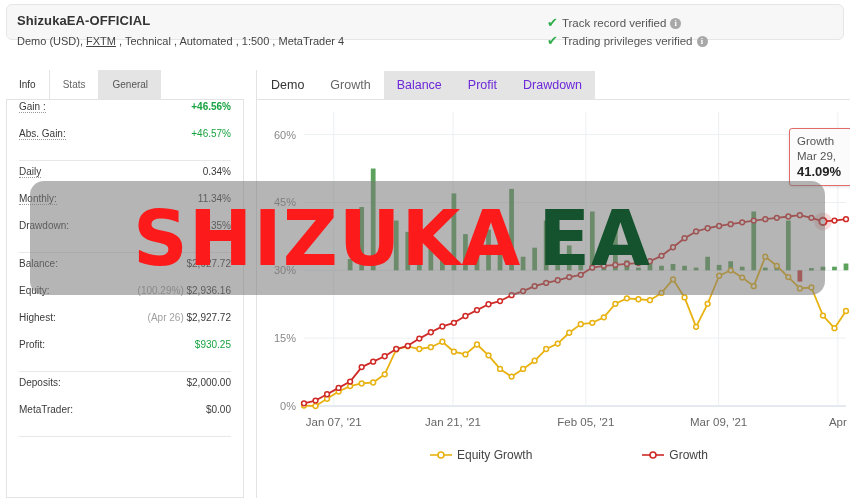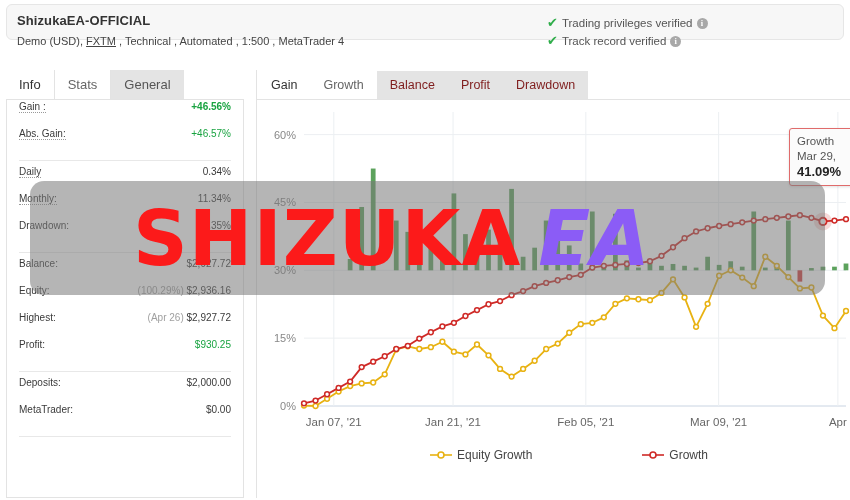--- a/index.html
+++ b/index.html
@@ -45,21 +45,21 @@
     position:absolute;left:6px;top:70px;width:238px;height:428px;
     background:#fff;border:1px solid #e3e3e3;border-top:none;
     box-sizing:border-box;
   }
   .tabs{
     position:absolute;left:6px;top:70px;width:238px;height:30px;
     box-sizing:border-box;display:flex;align-items:flex-end;
     border-bottom:1px solid #e3e3e3;background:#fff;
   }
   .tab{
-    height:29px;line-height:29px;padding:0 13px;font-size:13px;
+    height:29px;line-height:29px;padding:0 13px;font-size:10px;
     box-sizing:border-box;cursor:pointer;color:#555;
   }
   .tab.first{color:#333;font-weight:normal;background:#fff;}
   .tab.sel{background:#fff;color:#666;border-left:1px solid #e3e3e3;border-right:1px solid #e3e3e3;}
   .tab.inact{background:#e4e4e4;color:#555;}
 
   .statlist{position:absolute;left:7px;top:101px;width:236px;}
   .srow{
     display:flex;justify-content:space-between;align-items:baseline;
     padding:0 12px;height:27px;font-size:10px;color:#3a3a3a;
@@ -81,21 +81,21 @@
   .ctabs{
     position:absolute;left:258px;top:70px;height:30px;
     display:flex;align-items:flex-end;
   }
   .ctab{
     height:29px;line-height:29px;padding:0 13px;font-size:12.5px;
     box-sizing:border-box;cursor:pointer;
   }
   .ctab.first{color:#333;background:#fff;}
   .ctab.sel{background:#fff;color:#666;}
-  .ctab.inact{background:#e4e4e4;color:#7f1d1d;}
+  .ctab.inact{background:#e4e4e4;color:#6d28d9;}
   .ctabline{position:absolute;left:256px;top:99px;width:594px;height:1px;background:#e3e3e3;}
 
   
   .chart{position:absolute;left:256px;top:104px;width:594px;height:350px;}
   .chartsvg{position:absolute;left:0;top:0;}
   .legend{
     position:absolute;left:272px;top:443px;width:594px;height:24px;
     display:flex;justify-content:center;align-items:center;gap:110px;
     font-size:12px;color:#444;
   }
@@ -118,36 +118,36 @@
     pointer-events:none;
   }
   .wmtext{
     position:absolute;left:30px;top:181px;width:724px;height:114px;
     display:flex;align-items:center;justify-content:center;
     font-family:"DejaVu Sans","Liberation Sans",sans-serif;
     font-weight:bold;font-size:76px;letter-spacing:1px;
     pointer-events:none;white-space:nowrap;
   }
   .wm-red{color:#fc1a1a;}
-  .wm-white{color:#8b5cf6;margin-left:17px;font-style:italic;}
+  .wm-white{color:#14532d;margin-left:17px;}
 </style>
 </head>
 <body>
 
 <div class="page">
 
   <div class="header">
     <div class="hdr-title">ShizukaEA-OFFICIAL</div>
     <div class="hdr-sub"><span>Demo (USD), </span><a href="#">FXTM</a><span> , Technical , Automated , 1:500 , MetaTrader 4</span></div>
     <div class="verif">
       <div class="row">
-        <span class="chk">✔</span><span>Trading privileges verified</span><span class="infoi">i</span>
+        <span class="chk">✔</span><span>Track record verified</span><span class="infoi">i</span>
       </div>
       <div class="row">
-        <span class="chk">✔</span><span>Track record verified</span><span class="infoi">i</span>
+        <span class="chk">✔</span><span>Trading privileges verified</span><span class="infoi">i</span>
       </div>
     </div>
   </div>
 
   <div class="lpanel"></div>
   <div class="tabs">
     <div class="tab first">Info</div>
     <div class="tab sel">Stats</div>
     <div class="tab inact">General</div>
   </div>
@@ -198,21 +198,21 @@
     </div>
     <div class="srow">
       <span class="k">MetaTrader:</span>
       <span class="v">$0.00</span>
     </div>
     <div class="sep"></div>
   </div>
 
   <div class="rpanel"></div>
   <div class="ctabs">
-    <div class="ctab first">Gain</div>
+    <div class="ctab first">Demo</div>
     <div class="ctab sel">Growth</div>
     <div class="ctab inact">Balance</div>
     <div class="ctab inact">Profit</div>
     <div class="ctab inact">Drawdown</div>
   </div>
   <div class="ctabline"></div>
 
   <div class="chart">
     <svg class="chartsvg" id="chart-svg" width="594" height="350">
         <line x1="48" y1="302" x2="590" y2="302" stroke="#c9d4e2" stroke-width="1"></line>

